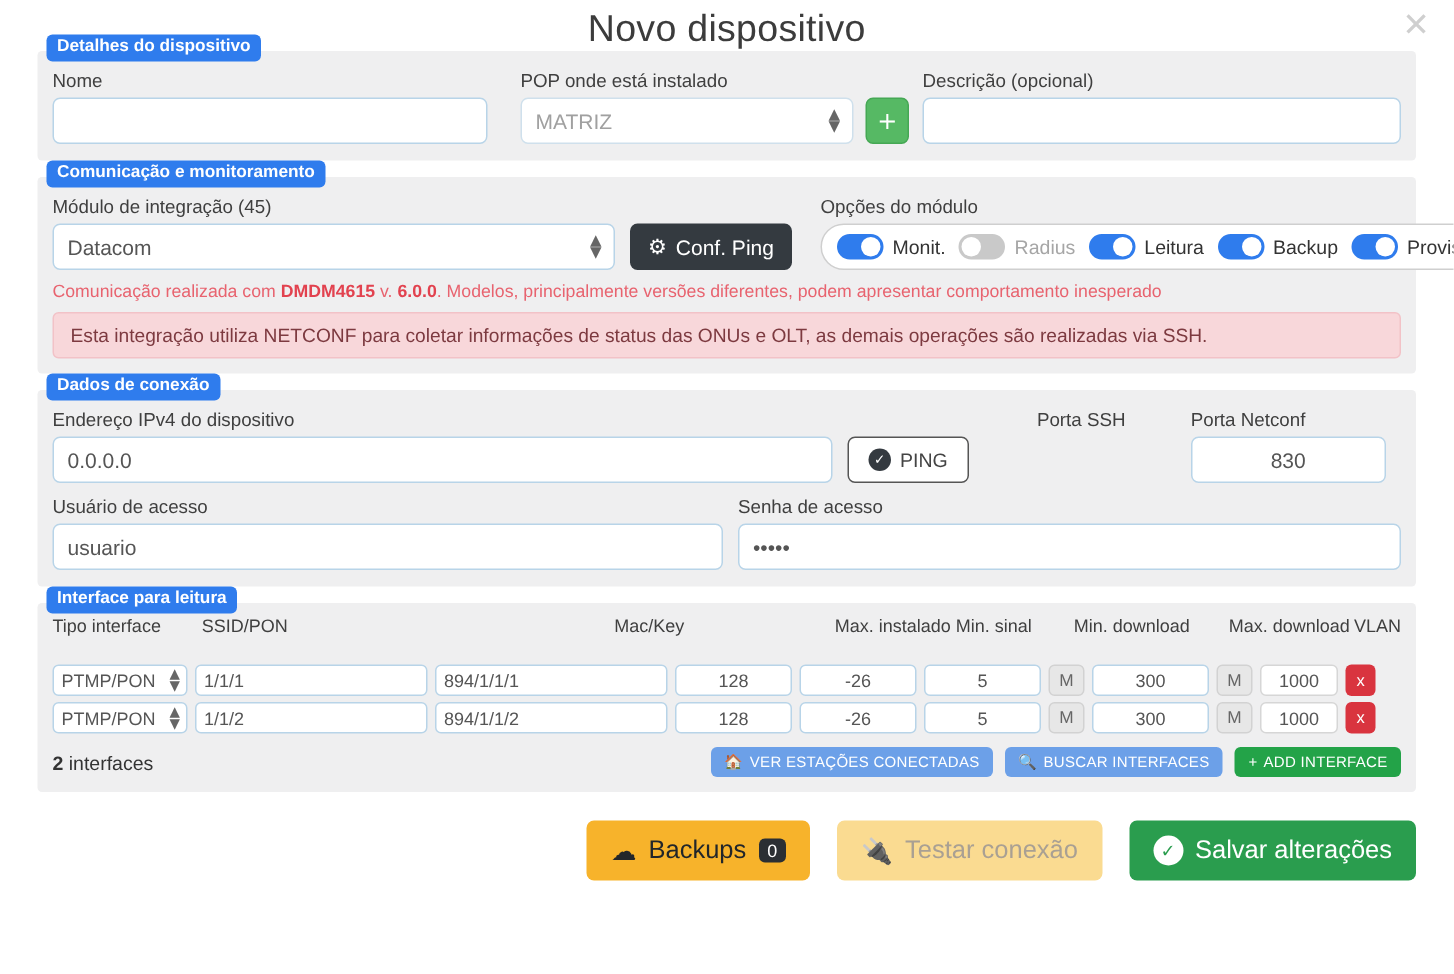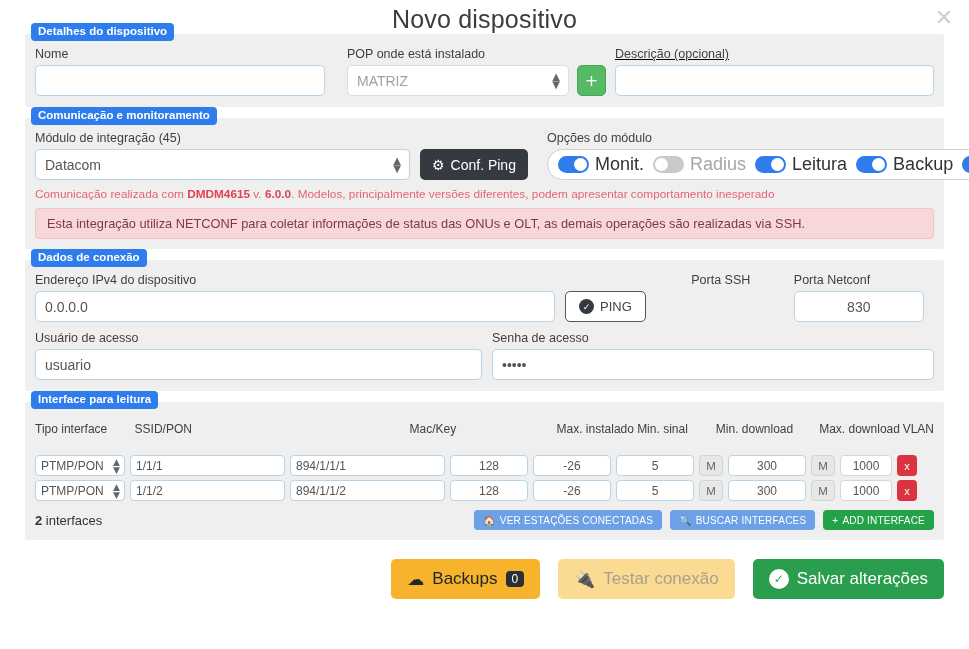--- a/index.html
+++ b/index.html
@@ -83,21 +83,21 @@
     transform: translateY(-50%);
     pointer-events: none; color: #666; font-size: 10px; line-height: 8px;
     font-family: "DejaVu Sans", sans-serif;
   }
   .sel.muted { color: #a0a0a0; border-color:#cfe0ec; }
 
   
   #s1 { height: 73px; }
   #s1 .c-nome { width: 300px; margin-right: 22px; }
   #s1 .c-pop { width: 268px; }
-  #s1 .c-desc { width: 330px; margin-left: 9px; text-decoration: underline; }
+  #s1 .c-desc { width: 330px; margin-left: 9px; }
   .addbtn {
     width: 29px; height: 31px;
     background: #56b964; border: 1px solid #45a854;
     border-radius: 5px; color:#fff;
     display:flex; align-items:center; justify-content:center;
     font-size: 16px; line-height: 16px; margin-left: 8px; cursor:pointer;
     font-family:"DejaVu Sans", sans-serif;
   }
 
   
@@ -119,21 +119,21 @@
   .tg {
     width: 31px; height: 17px; border-radius: 9px;
     background: #2f7ced; position: relative; flex: none; cursor: pointer;
   }
   .tg.off { background: #c9c9c9; }
   .tg::after {
     content:''; position:absolute; top: 2px; right: 2px;
     width: 13px; height: 13px; border-radius: 50%; background:#fff;
   }
   .tg.off::after { right: auto; left: 2px; }
-  .tglbl { font-size: 18px; color: #333; margin-right: 3px; }
+  .tglbl { font-size: 13px; color: #333; margin-right: 3px; }
   .tglbl.dim { color: #a6a6a6; }
   .homolog { font-size: 11.8px; color:#e8636f; margin-top: 7px; line-height:14px; }
   .homolog b { color:#e2424f; }
   .alertbox {
     margin-top: 7px;
     background: #f8d7da; border: 1px solid #f2c2c7;
     border-radius: 4px; padding: 7px 11px;
     font-size: 12.8px; color: #7d3a40;
   }
 
@@ -312,21 +312,21 @@
         <input class="tb" type="text" value="usuario" style="">
       </div>
       <div class="pwd">
         <span class="lbl">Senha de acesso</span>
         <input class="tb" type="text" value="•••••" style="">
       </div>
     </div>
   </div>
 
 
-  <div class="fieldset" style="padding:20px 10px 10px 10px">
+  <div class="fieldset" style="padding:8px 10px 10px 10px">
     <div class="legend">Interface para leitura</div>
 
     <div class="thead">
       <div style="width:105px">Tipo interface</div>
       <div style="width:290px">SSID/PON</div>
       <div style="width:155px">Mac/Key</div>
       <div style="width:85px">Max. instalado</div>
       <div style="width:83px">Min. sinal</div>
       <div style="width:109px">Min. download</div>
       <div style="width:88px">Max. download</div>

